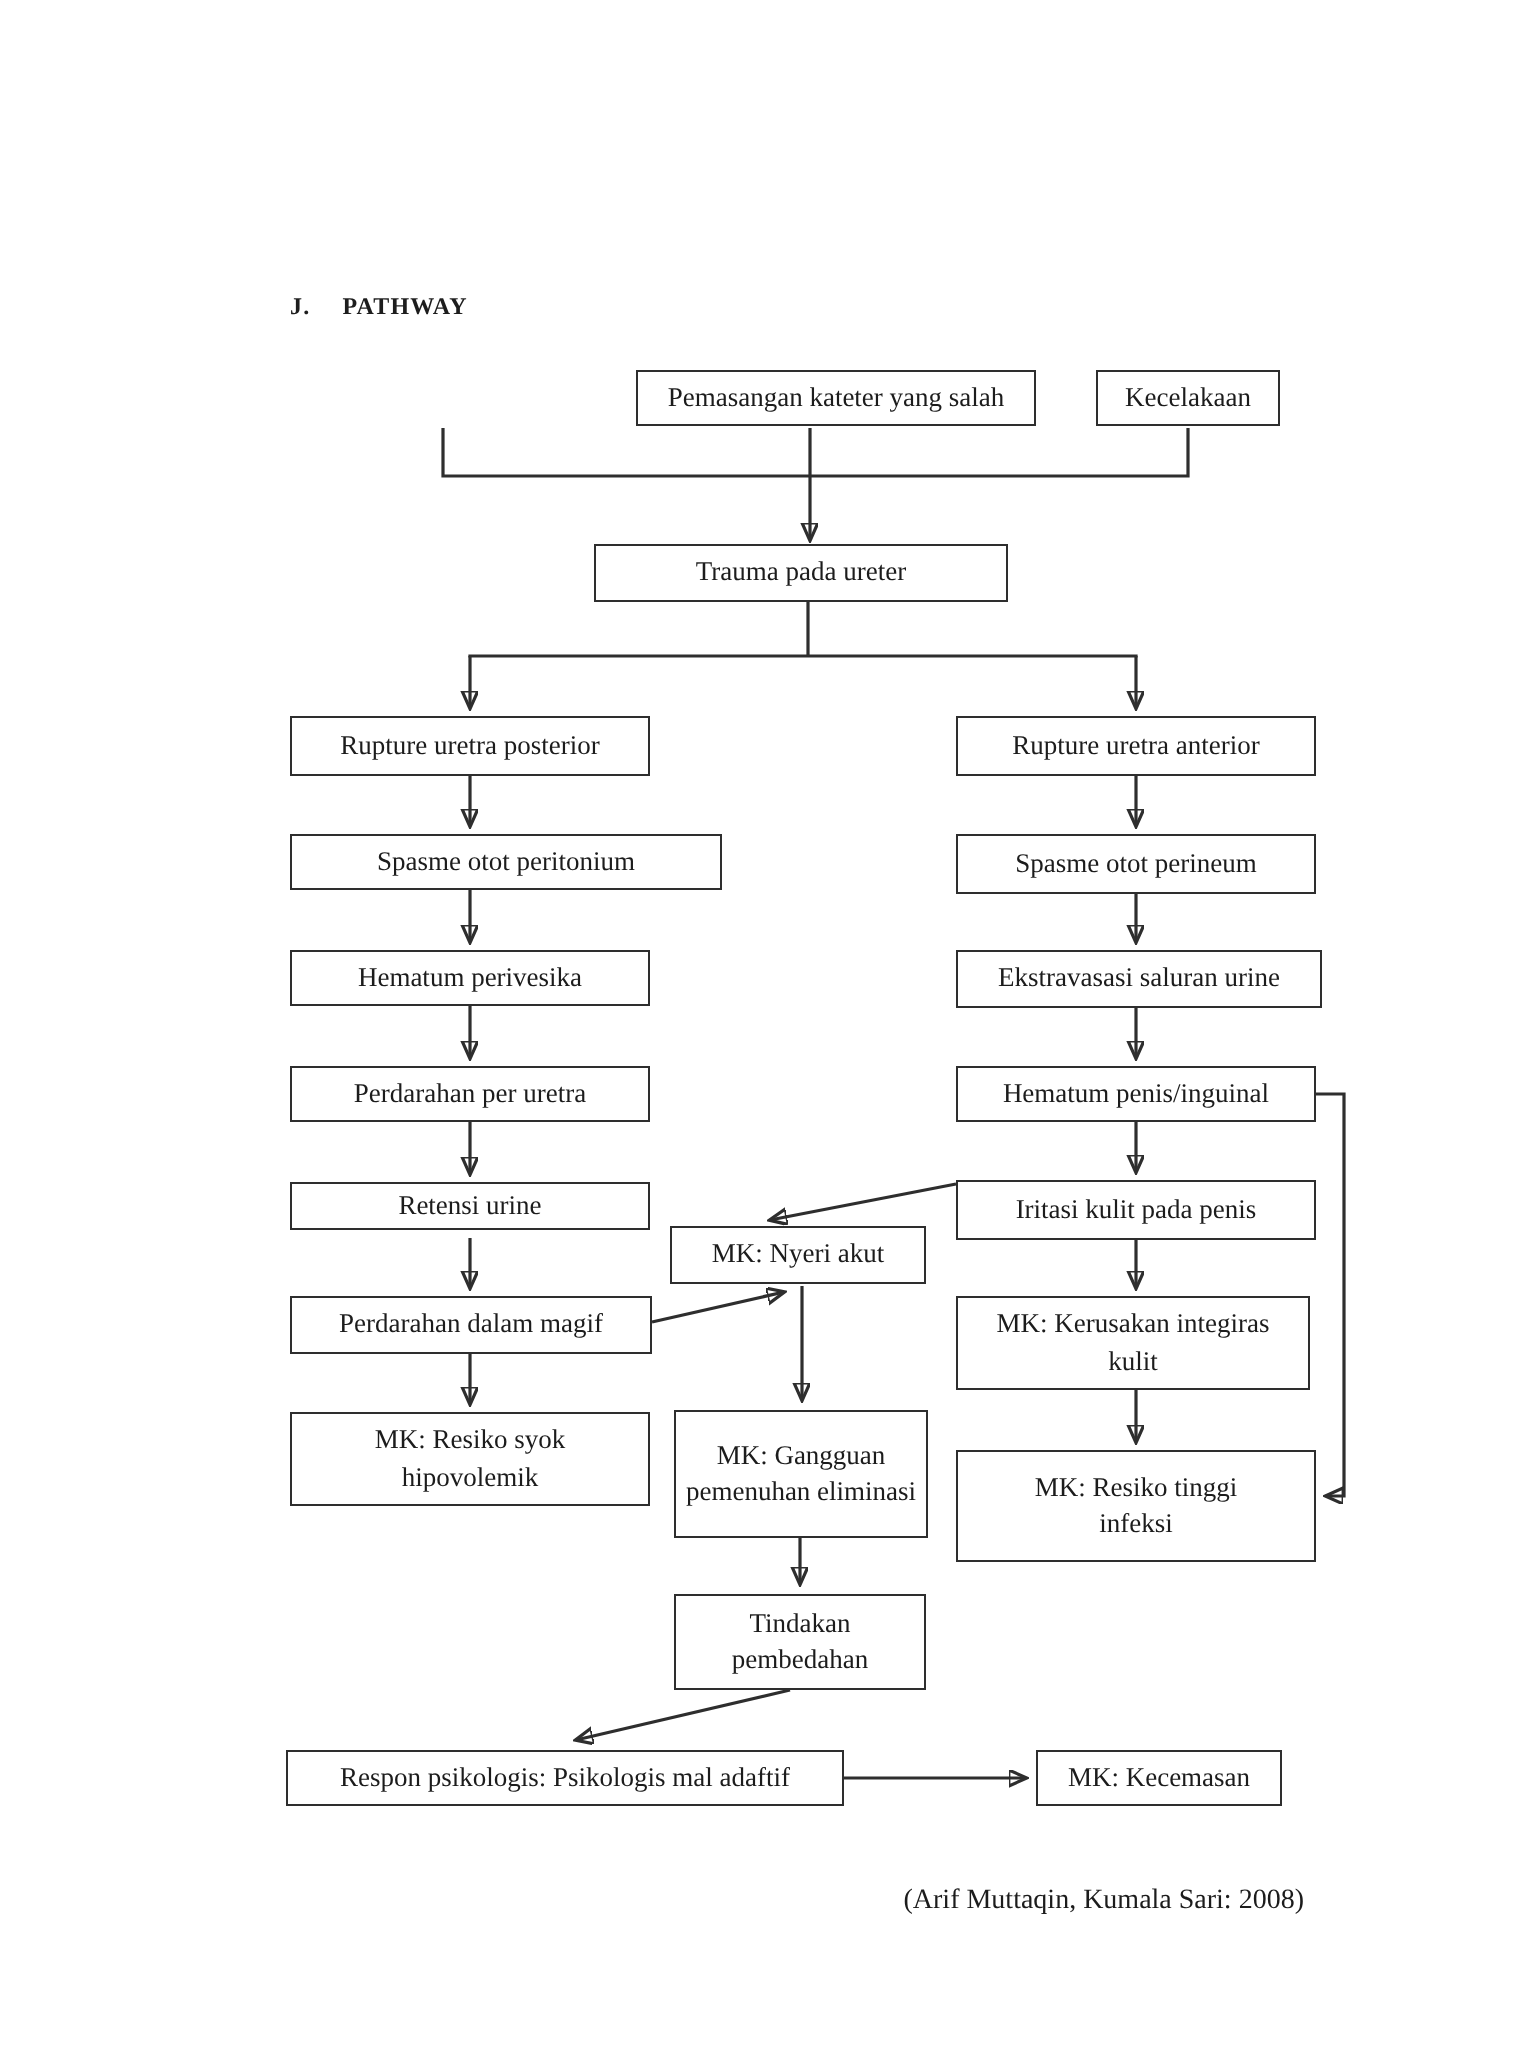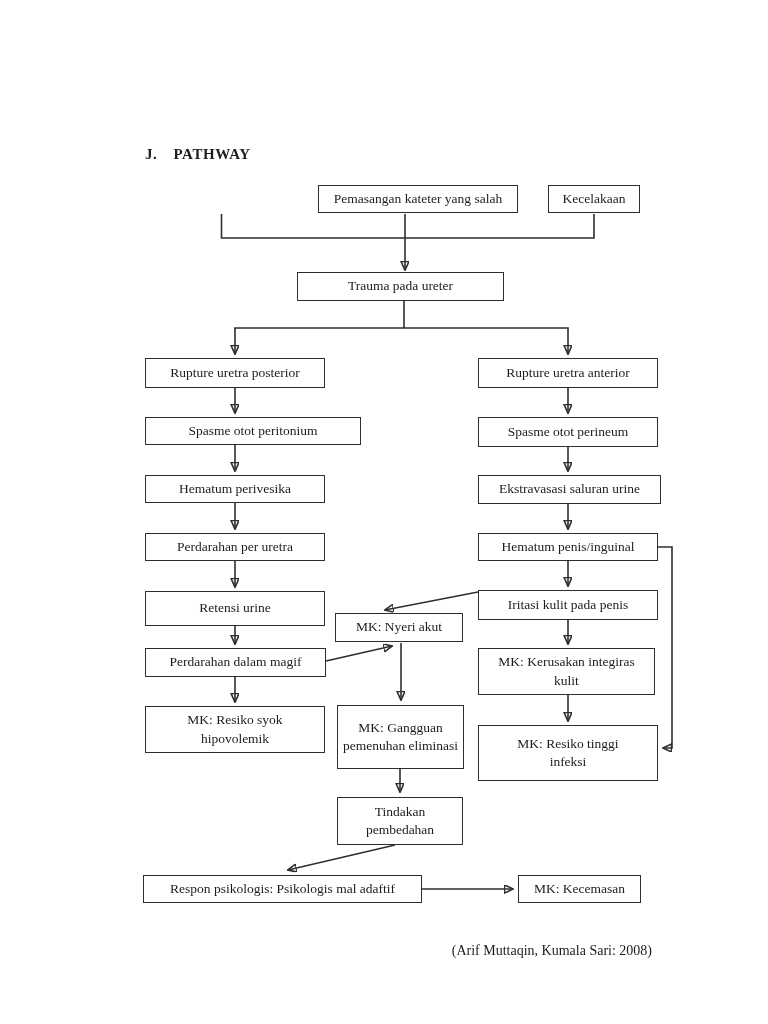--- a/index.html
+++ b/index.html
@@ -5,21 +5,21 @@
   html,body{margin:0;padding:0;background:#ffffff;}
   .page{
     position:relative;
     width:768px;height:1024px;
     background:#ffffff;
     font-family:"Liberation Serif", serif;
     overflow:hidden;
   }
   .heading{
     position:absolute;left:145px;top:146px;
-    font-size:15px;font-weight:bold;color:#1d1d1d;
+    font-size:12px;font-weight:bold;color:#1d1d1d;
     letter-spacing:0.6px;
   }
   .heading .hp{margin-right:16px;}
   .connectors{
     position:absolute;left:0;top:0;width:768px;height:1024px;
     pointer-events:none;
   }
   .connectors path{stroke:#2e2e2e;stroke-width:1.6;fill:none;}
   .node{
     position:absolute;box-sizing:border-box;
@@ -32,21 +32,21 @@
   .wrap{white-space:normal;}
   
   #n-trauma-benda      {left:145px;top:185px;width:153px;height:28px;}
   #n-pemasangan        {left:318px;top:185px;width:200px;height:28px;}
   #n-kecelakaan        {left:548px;top:185px;width:92px;height:28px;}
   #n-trauma-ureter     {left:297px;top:272px;width:207px;height:29px;}
   #n-rupture-posterior {left:145px;top:358px;width:180px;height:30px;}
   #n-spasme-peritonium {left:145px;top:417px;width:216px;height:28px;}
   #n-hematum-perivesika{left:145px;top:475px;width:180px;height:28px;}
   #n-perdarahan-uretra {left:145px;top:533px;width:180px;height:28px;}
-  #n-retensi-urine     {left:145px;top:591px;width:180px;height:35px;}
+  #n-retensi-urine     {left:145px;top:591px;width:180px;height:24px;}
   #n-perdarahan-magif  {left:145px;top:648px;width:181px;height:29px;}
   #n-mk-syok           {left:145px;top:706px;width:180px;height:47px;padding:0 28px;}
   #n-rupture-anterior  {left:478px;top:358px;width:180px;height:30px;}
   #n-spasme-perineum   {left:478px;top:417px;width:180px;height:30px;}
   #n-ekstravasasi      {left:478px;top:475px;width:183px;height:29px;}
   #n-hematum-penis     {left:478px;top:533px;width:180px;height:28px;text-align:right;}
   #n-iritasi-kulit     {left:478px;top:590px;width:180px;height:30px;}
   #n-mk-kerusakan      {left:478px;top:648px;width:177px;height:47px;padding:13px 8px;}
   #n-mk-infeksi        {left:478px;top:725px;width:180px;height:56px;padding:0 30px;}
   #n-mk-nyeri          {left:335px;top:613px;width:128px;height:29px;}

